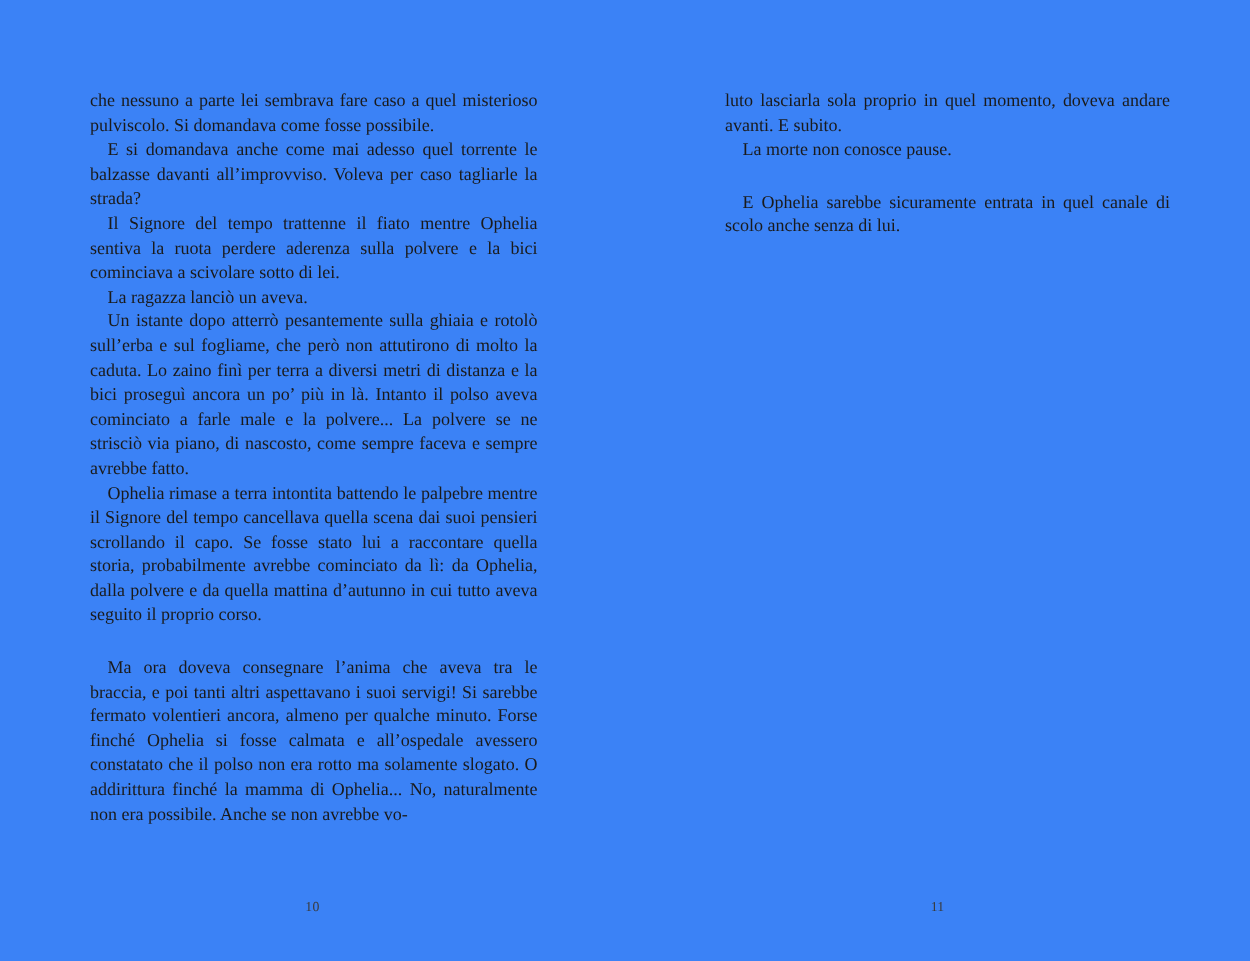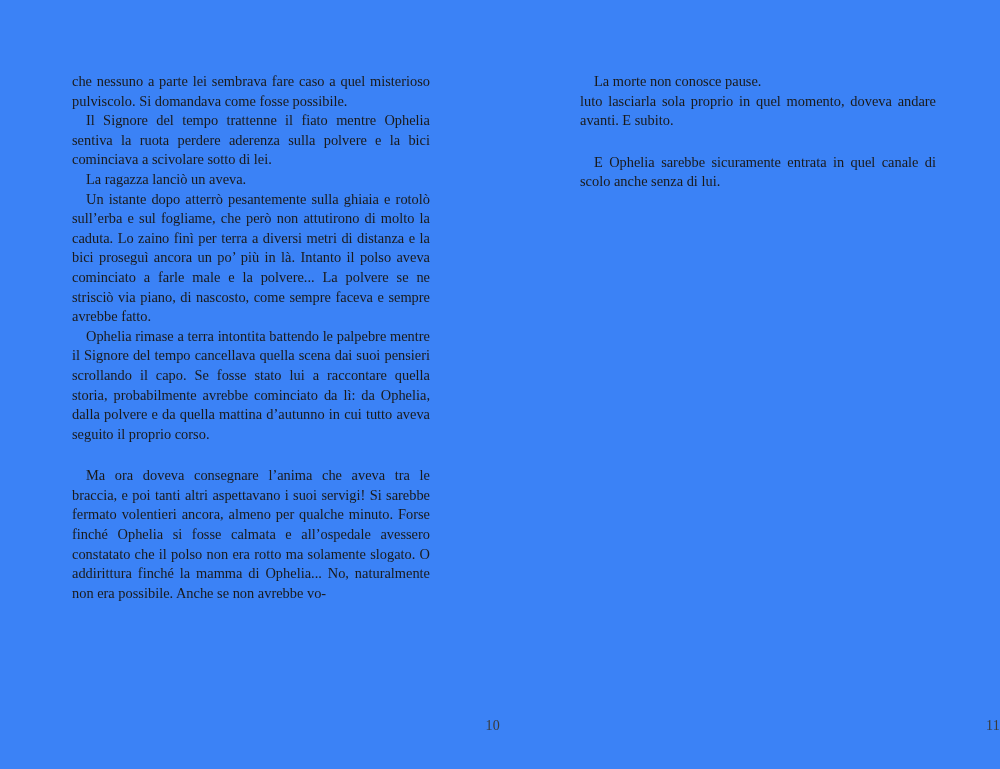--- a/index.html
+++ b/index.html
@@ -66,49 +66,50 @@
   
   .para:last-child {
     text-align: justify;
     margin-top: 22px;
   }
 
   .folio {
     position: absolute;
     bottom: 36px;
     width: 100%;
-    text-align: right;
-    font-size: 14px;
+    text-align: center;
+    font-size: 11px;
     line-height: 14px;
     color: #3a3a3a;
     letter-spacing: 0.2px;
   }
 
   .page-left .folio  { left: 0; }
   .page-right .folio { left: 0; }
 </style>
 </head>
 <body>
 
 <div class="spread">
 
   <div class="page page-left">
     <div class="text-block">
       <p class="para no-indent">che nessuno a parte lei sembrava fare caso a quel misterioso pulviscolo. Si domandava come fosse possibile.</p>
+      <p class="para">E si domandava anche come mai adesso quel torrente le balzasse davanti all’improvviso. Voleva per caso tagliarle la strada?</p>
       <p class="para">Il Signore del tempo trattenne il fiato mentre Ophelia sentiva la ruota perdere aderenza sulla polvere e la bici cominciava a scivolare sotto di lei.</p>
       <p class="para">La ragazza lanciò un aveva.</p>
       <p class="para">Un istante dopo atterrò pesantemente sulla ghiaia e rotolò sull’erba e sul fogliame, che però non attutirono di molto la caduta. Lo zaino finì per terra a diversi metri di distanza e la bici proseguì ancora un po’ più in là. Intanto il polso aveva cominciato a farle male e la polvere... La polvere se ne strisciò via piano, di nascosto, come sempre faceva e sempre avrebbe fatto.</p>
       <p class="para">Ophelia rimase a terra intontita battendo le palpebre mentre il Signore del tempo cancellava quella scena dai suoi pensieri scrollando il capo. Se fosse stato lui a raccontare quella storia, probabilmente avrebbe cominciato da lì: da Ophelia, dalla polvere e da quella mattina d’autunno in cui tutto aveva seguito il proprio corso.</p>
       <p class="para">Ma ora doveva consegnare l’anima che aveva tra le braccia, e poi tanti altri aspettavano i suoi servigi! Si sarebbe fermato volentieri ancora, almeno per qualche minuto. Forse finché Ophelia si fosse calmata e all’ospedale avessero constatato che il polso non era rotto ma solamente slogato. O addirittura finché la mamma di Ophelia... No, naturalmente non era possibile. Anche se non avrebbe vo-</p>
     </div>
     <div class="folio">10</div>
   </div>
 
   <div class="page page-right">
     <div class="text-block">
+      <p class="para no-indent">luto lasciarla sola proprio in quel momento, doveva andare avanti. E subito.</p>
       <p class="para">La morte non conosce pause.</p>
-      <p class="para no-indent">luto lasciarla sola proprio in quel momento, doveva andare avanti. E subito.</p>
       <p class="para">E Ophelia sarebbe sicuramente entrata in quel canale di scolo anche senza di lui.</p>
     </div>
     <div class="folio">11</div>
   </div>
 
 </div>
 
 </body></html>

